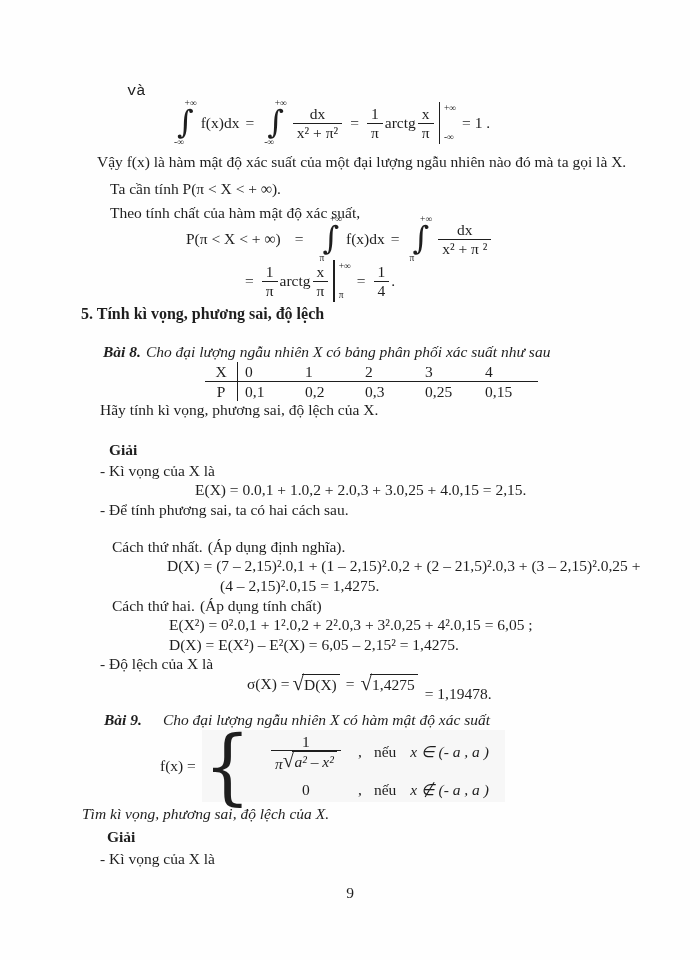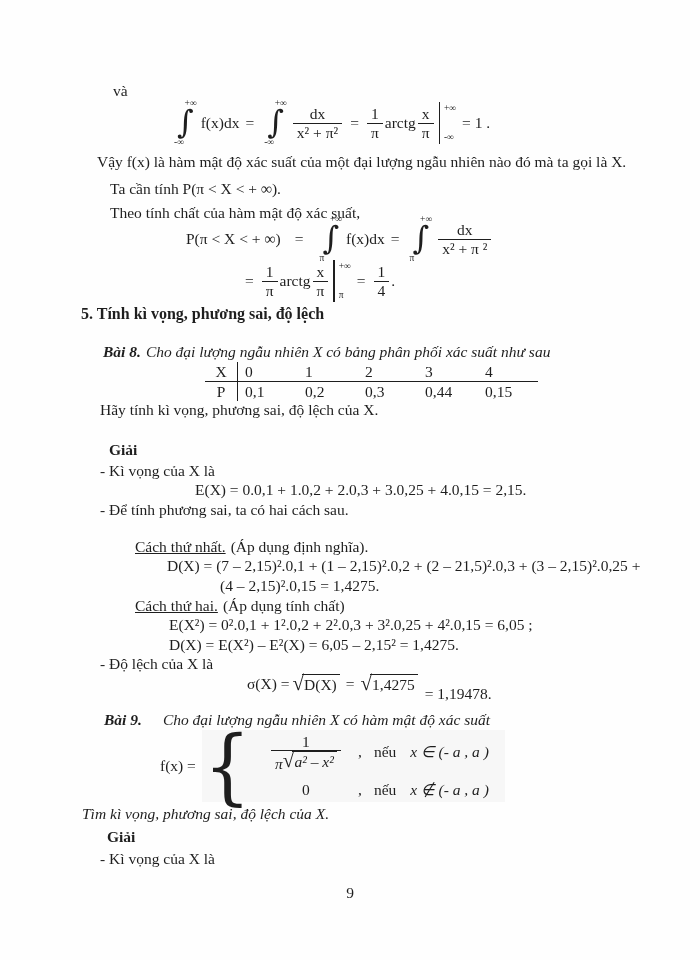--- a/index.html
+++ b/index.html
@@ -5,21 +5,21 @@
   html,body{margin:0;padding:0;}
   body{background:#ffffff;}
   .page{
     position:relative;width:700px;height:960px;background:#fefefe;
     font-family:"Liberation Serif",serif;color:#1e1e1e;font-size:15.5px;
     overflow:hidden;
   }
   .abs{position:absolute;margin:0;white-space:nowrap;}
   .it{font-style:italic;}
   .bd{font-weight:bold;}
-  .ul{text-decoration:underline;margin-left:23px;}
+  .ul{}
   .heading{font-weight:bold;font-size:16px;}
   
   .math-line{display:flex;align-items:center;white-space:nowrap;}
   .op{margin:0 6px;}
   .gap-wide{margin:0 12px 0 14px;}
   
   .frac{display:inline-flex;flex-direction:column;align-items:center;line-height:1.12;margin:0 2px;text-align:center;}
   .frac .num{padding:0 4px;}
   .frac .den{border-top:1.2px solid #1e1e1e;padding:0 4px;}
   
@@ -51,21 +51,21 @@
   .case-comma{width:16px;}
   .case-neu{margin-right:14px;}
   .fxden{display:flex;align-items:flex-end;}
   .pagenum{width:700px;text-align:center;}
 </style>
 </head>
 <body>
 
 <div class="page">
 
-  <p class="abs" style="left:113px;top:82px;">và</p>
+  <p class="abs" style="left:127px;top:82px;font-family:Liberation Mono, monospace;">và</p>
 
   <div class="abs math-line" style="left:170px;top:96px;height:54px;">
     <span class="intgrl">
       <span class="lim up">+∞</span>
       <span class="sign">∫</span>
       <span class="lim lo">-∞</span>
     </span>
     <span>f(x)dx</span>
     <span class="op">=</span>
     <span class="intgrl">
@@ -159,21 +159,21 @@
       <span class="tcell">1</span>
       <span class="tcell">2</span>
       <span class="tcell">3</span>
       <span class="tcell">4</span>
     </div>
     <div class="trow">
       <span class="tlabel">P</span>
       <span class="tcell">0,1</span>
       <span class="tcell">0,2</span>
       <span class="tcell">0,3</span>
-      <span class="tcell">0,44</span>
+      <span class="tcell">0,25</span>
       <span class="tcell">0,15</span>
     </div>
   </div>
 
   <p class="abs" style="left:100px;top:401px;">Hãy tính kì vọng, phương sai, độ lệch của X.</p>
   <p class="abs bd" style="left:109px;top:441px;">Giải</p>
   <p class="abs" style="left:100px;top:462px;">- Kì vọng của X là</p>
   <p class="abs" style="left:195px;top:481px;">E(X) = 0.0,1 + 1.0,2 + 2.0,3 + 3.0,25 + 4.0,15 = 2,15.</p>
   <p class="abs" style="left:100px;top:501px;">- Để tính phương sai, ta có hai cách sau.</p>
 

